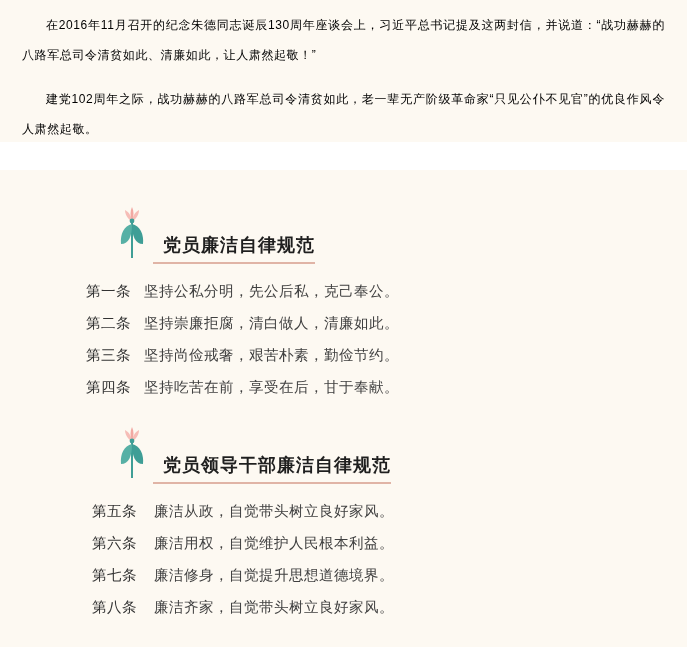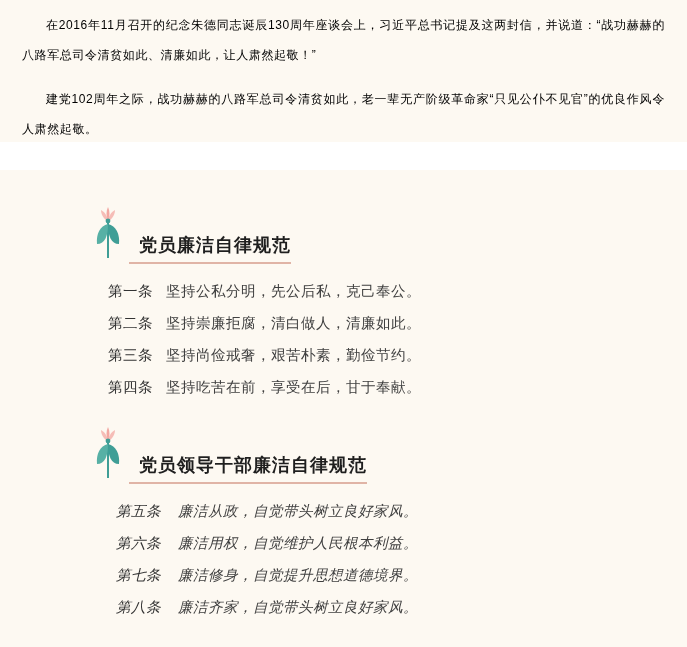--- a/index.html
+++ b/index.html
@@ -58,21 +58,21 @@
     left: 0;
     width: 687px;
   }
   .section-1 { top: 30px; }
   .section-2 { top: 250px; }
 
   .section-head {
     display: flex;
     align-items: flex-end;
     justify-content: flex-start;
-    padding-left: 87px;
+    padding-left: 111px;
     height: 64px;
   }
 
   .lotus {
     position: relative;
     width: 42px;
     height: 64px;
     flex: 0 0 42px;
   }
   .lotus svg { display: block; }
@@ -84,39 +84,39 @@
     letter-spacing: 1px;
     padding-bottom: 6px;
     padding-left: 10px;
     border-bottom: 2px solid #e0b4a6;
     line-height: 22px;
     font-family: "Liberation Sans", sans-serif;
   }
 
   .rules {
     margin-top: 18px;
-    padding-left: 108px;
+    padding-left: 86px;
   }
   .rule-row {
     display: flex;
     align-items: baseline;
     margin-bottom: 13px;
     font-size: 14.5px;
     color: #333333;
     letter-spacing: 0.5px;
   }
   .rule-num {
     width: 58px;
     flex: 0 0 58px;
     color: #333333;
   }
   .rule-text {
     color: #404040;
   }
-  .section-2 .rules { padding-left: 116px; font-style: italic; }
+  .section-2 .rules { padding-left: 92px; }
   .section-2 .rule-num { width: 62px; flex: 0 0 62px; }
 </style>
 </head>
 <body>
 
 <div class="page">
 
   <div class="intro-block">
     <p class="intro-para">在2016年11月召开的纪念朱德同志诞辰130周年座谈会上，习近平总书记提及这两封信，并说道：“战功赫赫的八路军总司令清贫如此、清廉如此，让人肃然起敬！”</p>
     <p class="intro-para">建党102周年之际，战功赫赫的八路军总司令清贫如此，老一辈无产阶级革命家“只见公仆不见官”的优良作风令人肃然起敬。</p>

